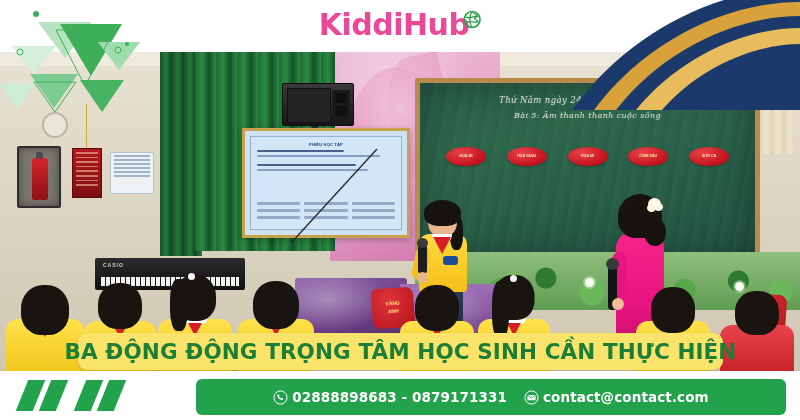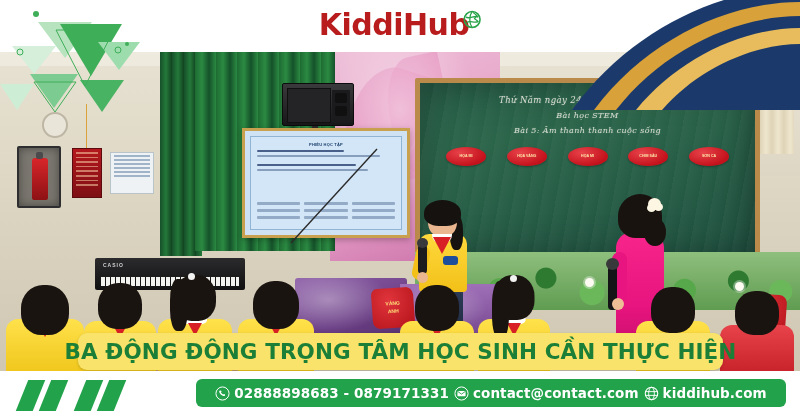--- a/index.html
+++ b/index.html
@@ -10,21 +10,21 @@
   }
   .page { position:relative; width:800px; height:420px; background:#fff; overflow:hidden; }
 
   
   .header { position:absolute; left:0; top:0; width:800px; height:52px; background:#ffffff; z-index:30; }
   .logo-wrap {
     position:absolute; left:50%; top:9px; transform:translateX(-50%);
     display:flex; align-items:flex-start; z-index:32;
   }
   .logo-text {
-    font-size:30px; font-weight:bold; color:#b91c1c;
+    font-size:30px; font-weight:bold; color:#ec4899;
     letter-spacing:-0.5px; line-height:32px;
     font-family:"DejaVu Sans", sans-serif;
   }
   .logo-globe { margin-left:-7px; margin-top:1px; }
 
   
   .decor-left { position:absolute; left:0; top:0; width:170px; height:120px; z-index:31; pointer-events:none; }
   
   .decor-right { position:absolute; right:0; top:0; width:230px; height:110px; z-index:31; pointer-events:none; }
 
@@ -251,23 +251,23 @@
     color:#1b7f37; font-weight:bold; font-size:21.5px; letter-spacing:.1px;
     font-family:"DejaVu Sans", sans-serif; white-space:nowrap;
   }
 
   
   .footer{ position:absolute; left:0; bottom:0; width:800px; height:49px; background:#fff; z-index:25; }
   .slashes{ position:absolute; left:22px; top:9px; display:flex; gap:6px; }
   .slash{ width:17px; height:31px; background:#22a24a; transform:skewX(-22deg); }
   .slash.gap{ margin-left:12px; }
   .contact-bar{
-    position:absolute; left:196px; top:8px; width:590px; height:28px;
+    position:absolute; left:196px; top:8px; width:590px; height:36px;
     background:#22a24a; border-radius:6px;
-    display:flex; align-items:center; justify-content:center; gap:5px;
+    display:flex; align-items:center; justify-content:center; gap:17px;
     color:#fff; font-size:13.5px; font-weight:bold; letter-spacing:.1px;
     font-family:"DejaVu Sans", sans-serif;
   }
   .contact-item{ display:flex; align-items:center; gap:4px; white-space:nowrap; }
   .ico{ display:inline-block; width:15px; height:15px; flex:none; }
 </style>
 </head>
 <body>
 
 <div class="page">
@@ -286,21 +286,20 @@
     <div class="curtain"></div>
 
     <div class="window-right">
       <div class="curtain-cream"></div>
     </div>
 
     <div class="board">
       <div class="board-inner"></div>
       <div class="board-text">
         <div>Thứ Năm ngày 24 tháng 10 năm 2024</div>
-        <div class="board-line2">Bài học STEM</div>
         <div class="board-line2">Bài 5: Âm thanh thanh cuộc sống</div>
       </div>
       <div class="badges">
         <div class="badge">HỌA MI</div>
         <div class="badge">HỌA VÀNG</div>
         <div class="badge">HỌA MI</div>
         <div class="badge">CHIM SÂU</div>
         <div class="badge">SƠN CA</div>
       </div>
       <div class="board-tray"></div>
@@ -541,26 +540,17 @@
 
       <span class="contact-item">
         <svg class="ico" viewBox="0 0 24 24">
           <circle cx="12" cy="12" r="10.5" fill="none" stroke="#fff" stroke-width="1.6"></circle>
           <rect x="5.5" y="8" width="13" height="8.4" rx="1.4" fill="#fff"></rect>
           <path d="M5.8,8.6 L12,13 L18.2,8.6" fill="none" stroke="#22a24a" stroke-width="1.4"></path>
         </svg>
         <span>contact@contact.com</span>
       </span>
 
-      <span class="contact-item">
-        <svg class="ico" viewBox="0 0 24 24">
-          <circle cx="12" cy="12" r="10" fill="none" stroke="#fff" stroke-width="1.7"></circle>
-          <ellipse cx="12" cy="12" rx="4.6" ry="10" fill="none" stroke="#fff" stroke-width="1.5"></ellipse>
-          <line x1="2" y1="9" x2="22" y2="9" stroke="#fff" stroke-width="1.5"></line>
-          <line x1="2" y1="15" x2="22" y2="15" stroke="#fff" stroke-width="1.5"></line>
-        </svg>
-        <span>kiddihub.com</span>
-      </span>
 
     </div>
   </div>
 
 </div>
 
 </body></html>

